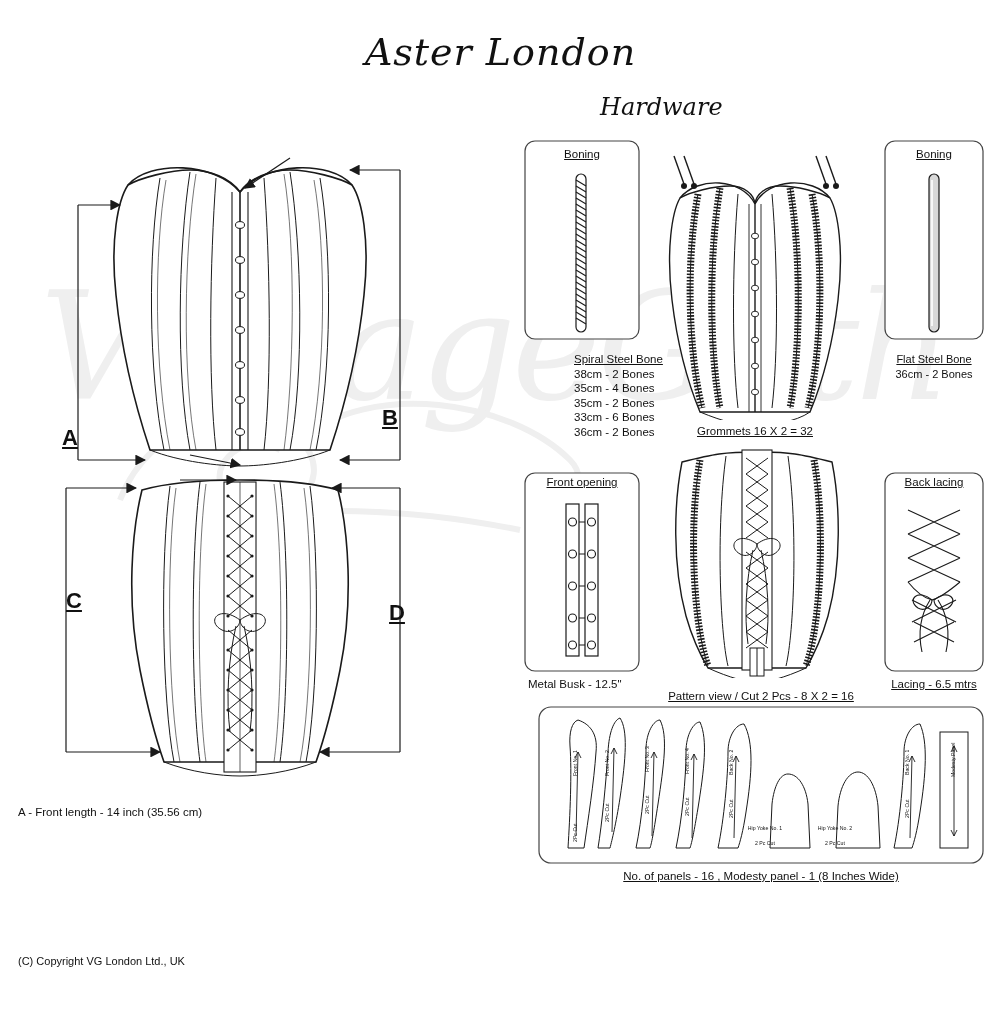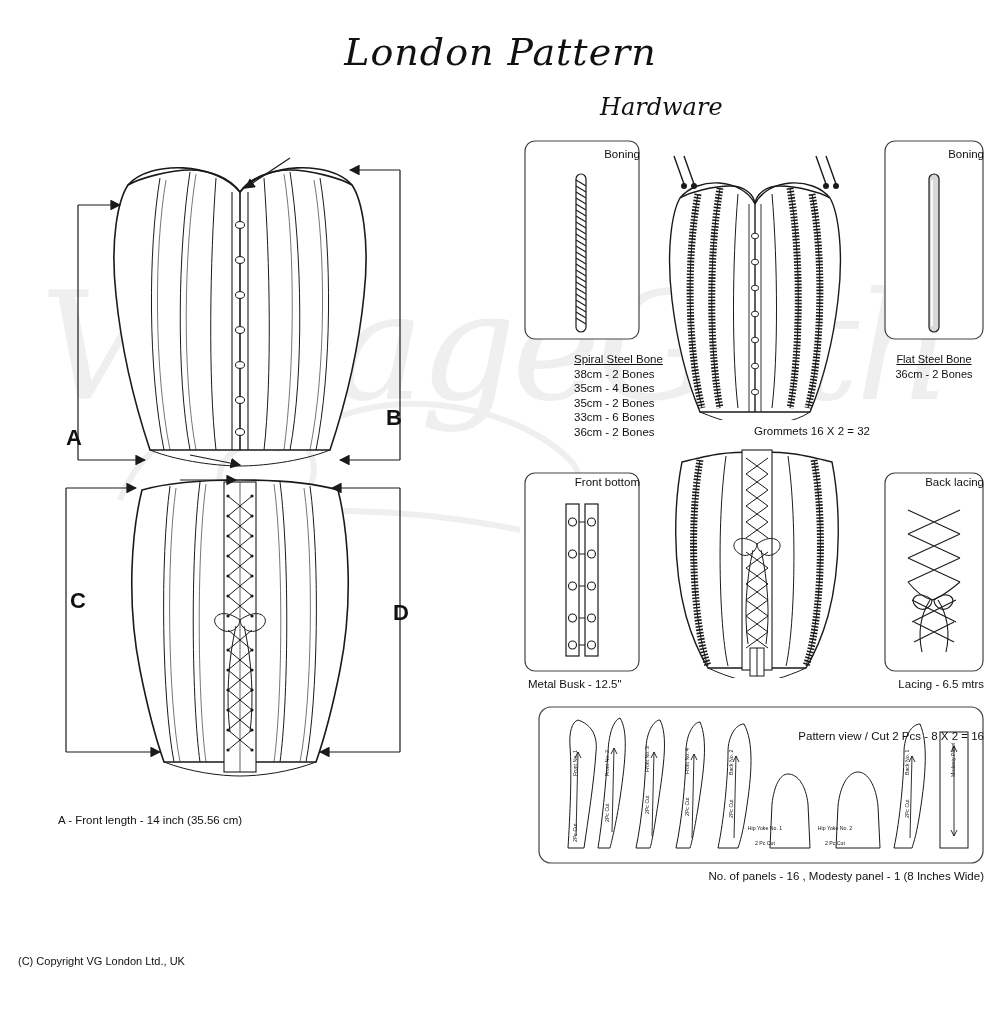--- a/index.html
+++ b/index.html
@@ -70,29 +70,29 @@
 
   
   .legend{
     position:absolute;
     left:18px;top:795px;
     width:500px;
     font-size:11.5px;
     line-height:26px;
     z-index:3;
   }
-  .legend .col1{position:absolute;left:0;top:12px;width:220px;margin-left:40px;}
+  .legend .col1{position:absolute;left:0;top:4px;width:220px;}
   .legend .col2{position:absolute;left:225px;top:0;width:290px;}
   .copyright{
     position:absolute;left:18px;top:955px;
     font-size:11px;
     z-index:3;
   }
 
-  .cap{position:absolute;font-size:11.5px;z-index:3;text-align:right;}
+  .cap{position:absolute;font-size:11.5px;z-index:3;text-align:center;text-decoration:underline;}
   .cap-l{position:absolute;font-size:11.5px;z-index:3;}
 
   .boning-list{
     position:absolute;
     left:528px;top:352px;
     font-size:11.5px;
     line-height:14.6px;
     z-index:3;
     margin-left:46px;
   }
@@ -127,21 +127,21 @@
     <div class="wm-tm">TM</div>
     <svg class="wm-swirl" width="520" height="170" viewBox="0 0 520 170">
       <g fill="none" stroke="#efefef" stroke-width="6">
         <path d="M30,120 C60,40 160,10 210,60 C255,105 180,160 140,120 C110,90 150,50 190,70"></path>
         <path d="M210,60 C280,0 420,20 480,80 C505,105 470,140 440,120"></path>
         <path d="M120,150 C200,120 330,130 430,150"></path>
       </g>
     </svg>
   </div>
 
-  <div class="title">London Pattern</div>
+  <div class="title">Aster London</div>
   <div class="sub-hardware">Hardware</div>
 
   <svg class="art" style="left:40px;top:130px;" width="400" height="350" viewBox="0 0 400 350">
     <g fill="#ffffff" stroke="#1a1a1a" stroke-width="1.6">
 
       <path d="M88,55 C78,70 70,110 76,165 C82,225 95,275 110,320
                L200,320 L290,320
                C305,275 318,225 324,165 C330,110 322,70 312,55
                C300,48 270,40 250,40 C230,40 210,48 200,62
                C190,48 170,40 150,40 C130,40 100,48 88,55 Z"></path>
@@ -392,21 +392,21 @@
         <circle cx="44" cy="36" r="3"></circle>
       <circle cx="176" cy="36" r="3"></circle>
         <circle cx="186" cy="36" r="3"></circle>
     </g>
   </svg>
   <div class="cap" style="left:640px;top:425px;width:230px;">Grommets 16 X 2 = 32</div>
 
   <svg class="art" style="left:524px;top:472px;" width="116" height="200" viewBox="0 0 116 200">
     <rect x="1" y="1" width="114" height="198" rx="10" fill="#ffffff" stroke="#444" stroke-width="1.2"></rect>
   </svg>
-  <div class="cap" style="left:524px;top:476px;width:116px;">Front bottom</div>
+  <div class="cap" style="left:524px;top:476px;width:116px;">Front opening</div>
   <svg class="art" style="left:540px;top:500px;" width="84" height="160" viewBox="0 0 84 160">
     <g fill="#ffffff" stroke="#1a1a1a" stroke-width="1.2">
       <rect x="26" y="4" width="13" height="152"></rect>
       <rect x="45" y="4" width="13" height="152"></rect>
     </g>
     <g fill="#ffffff" stroke="#1a1a1a" stroke-width="1.1">
       <circle cx="32.5" cy="22" r="4"></circle>
         <circle cx="32.5" cy="54" r="4"></circle>
       <circle cx="32.5" cy="86" r="4"></circle>
         <circle cx="32.5" cy="118" r="4"></circle>
@@ -485,21 +485,21 @@
 
     <g fill="#ffffff" stroke="#1a1a1a" stroke-width="1">
       <rect x="100" y="200" width="14" height="28"></rect>
       <path d="M107,200 L107,228"></path>
     </g>
   </svg>
 
   <svg class="art" style="left:538px;top:706px;" width="446" height="158" viewBox="0 0 446 158">
     <rect x="1" y="1" width="444" height="156" rx="12" fill="#ffffff" stroke="#444" stroke-width="1.2"></rect>
   </svg>
-  <div class="cap" style="left:538px;top:690px;width:446px;margin-top:40px;">Pattern view  /  Cut 2 Pcs - 8 X 2 = 16</div>
+  <div class="cap" style="left:538px;top:690px;width:446px;">Pattern view  /  Cut 2 Pcs - 8 X 2 = 16</div>
 
   <svg class="art" style="left:548px;top:712px;" width="428" height="146" viewBox="0 0 428 146">
     <g fill="#ffffff" stroke="#1a1a1a" stroke-width="1">
 
       <path d="M30,8 C42,12 50,22 48,40 C46,70 40,108 36,136 L20,136 C22,104 24,60 22,34 C21,20 24,10 30,8 Z"></path>
 
       <path d="M72,6 C80,18 78,46 72,86 C68,112 64,128 62,136 L50,136 C54,112 58,70 60,40 C61,20 66,8 72,6 Z"></path>
 
       <path d="M112,8 C120,24 116,52 110,92 C106,118 104,130 102,136 L88,136 C94,108 98,64 98,38 C98,20 106,8 112,8 Z"></path>
 

